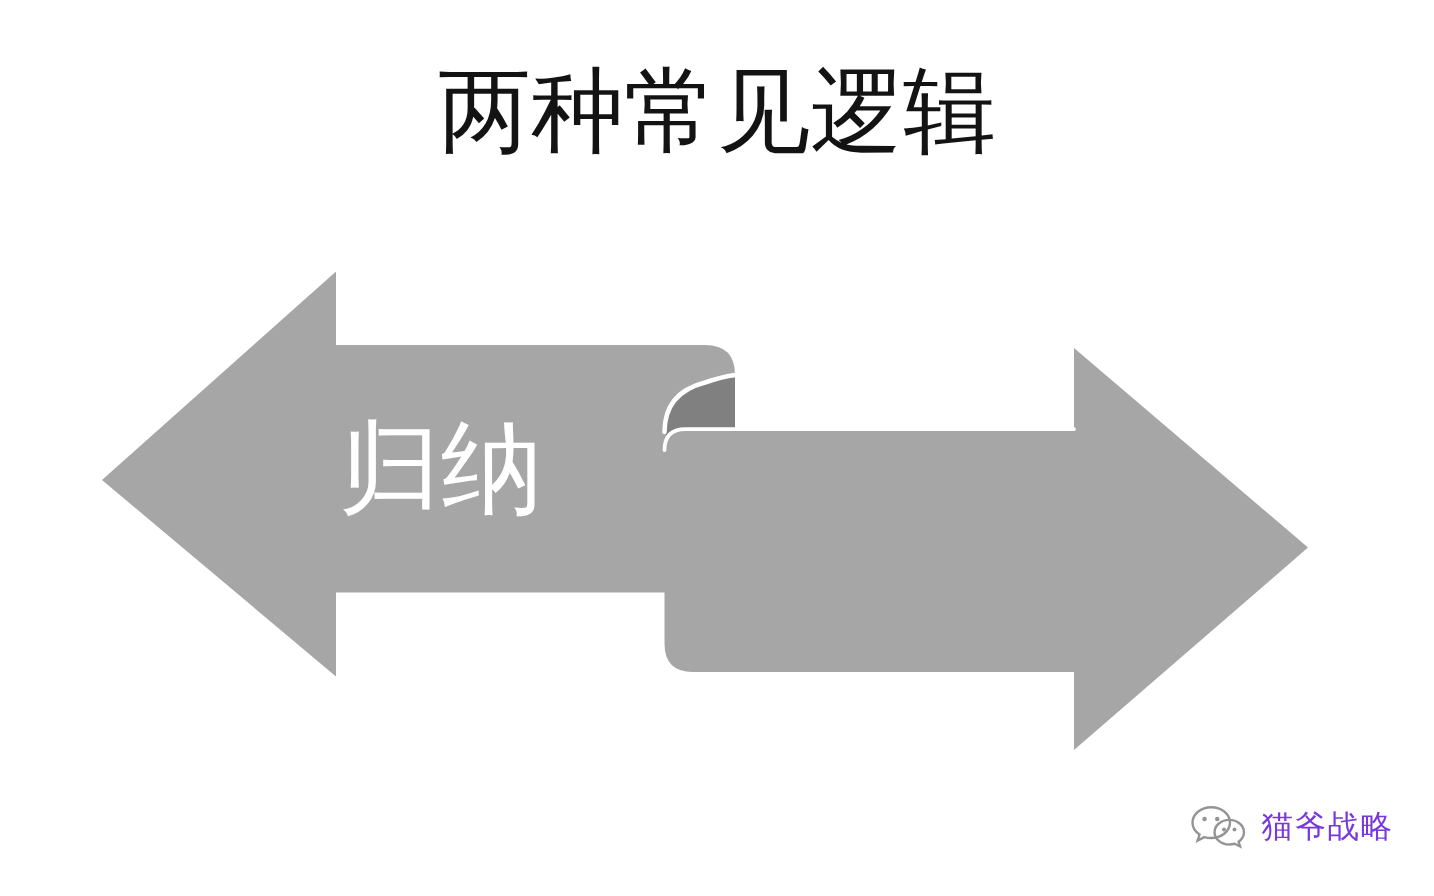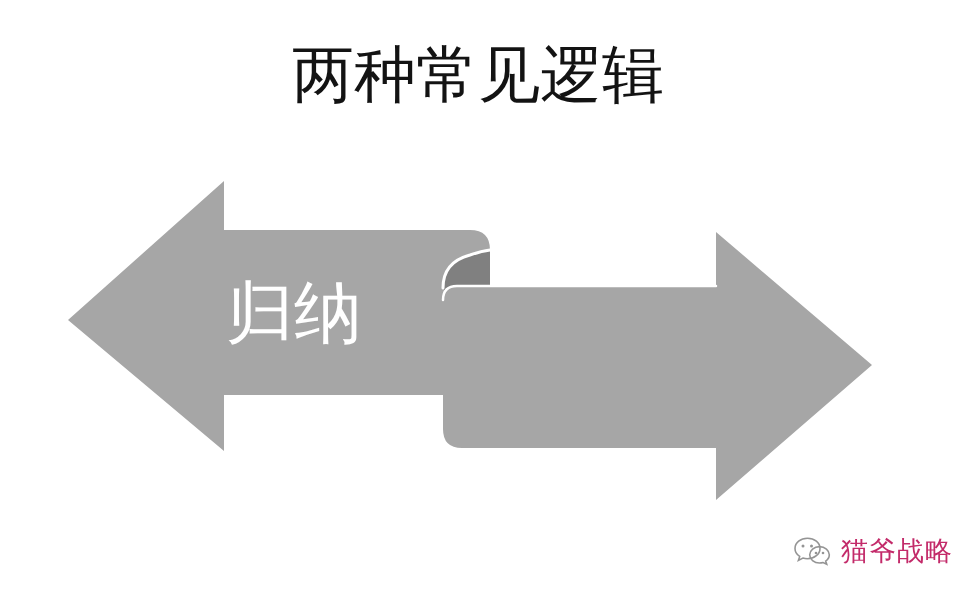--- a/index.html
+++ b/index.html
@@ -68,23 +68,23 @@
     align-items: center;
     gap: 9px;
     opacity: 0.92;
   }
   #watermark .wm-icon {
     width: 40px;
     height: 32px;
     display: block;
   }
   #watermark .wm-text {
-    font-size: 27px;
+    font-size: 21px;
     line-height: 1;
-    color: #be185d;
+    color: #6d28d9;
     white-space: nowrap;
     letter-spacing: 1px;
   }
 </style>
 </head>
 <body>
 
 <div id="slide">
 
   <div id="title">两种常见逻辑</div>

